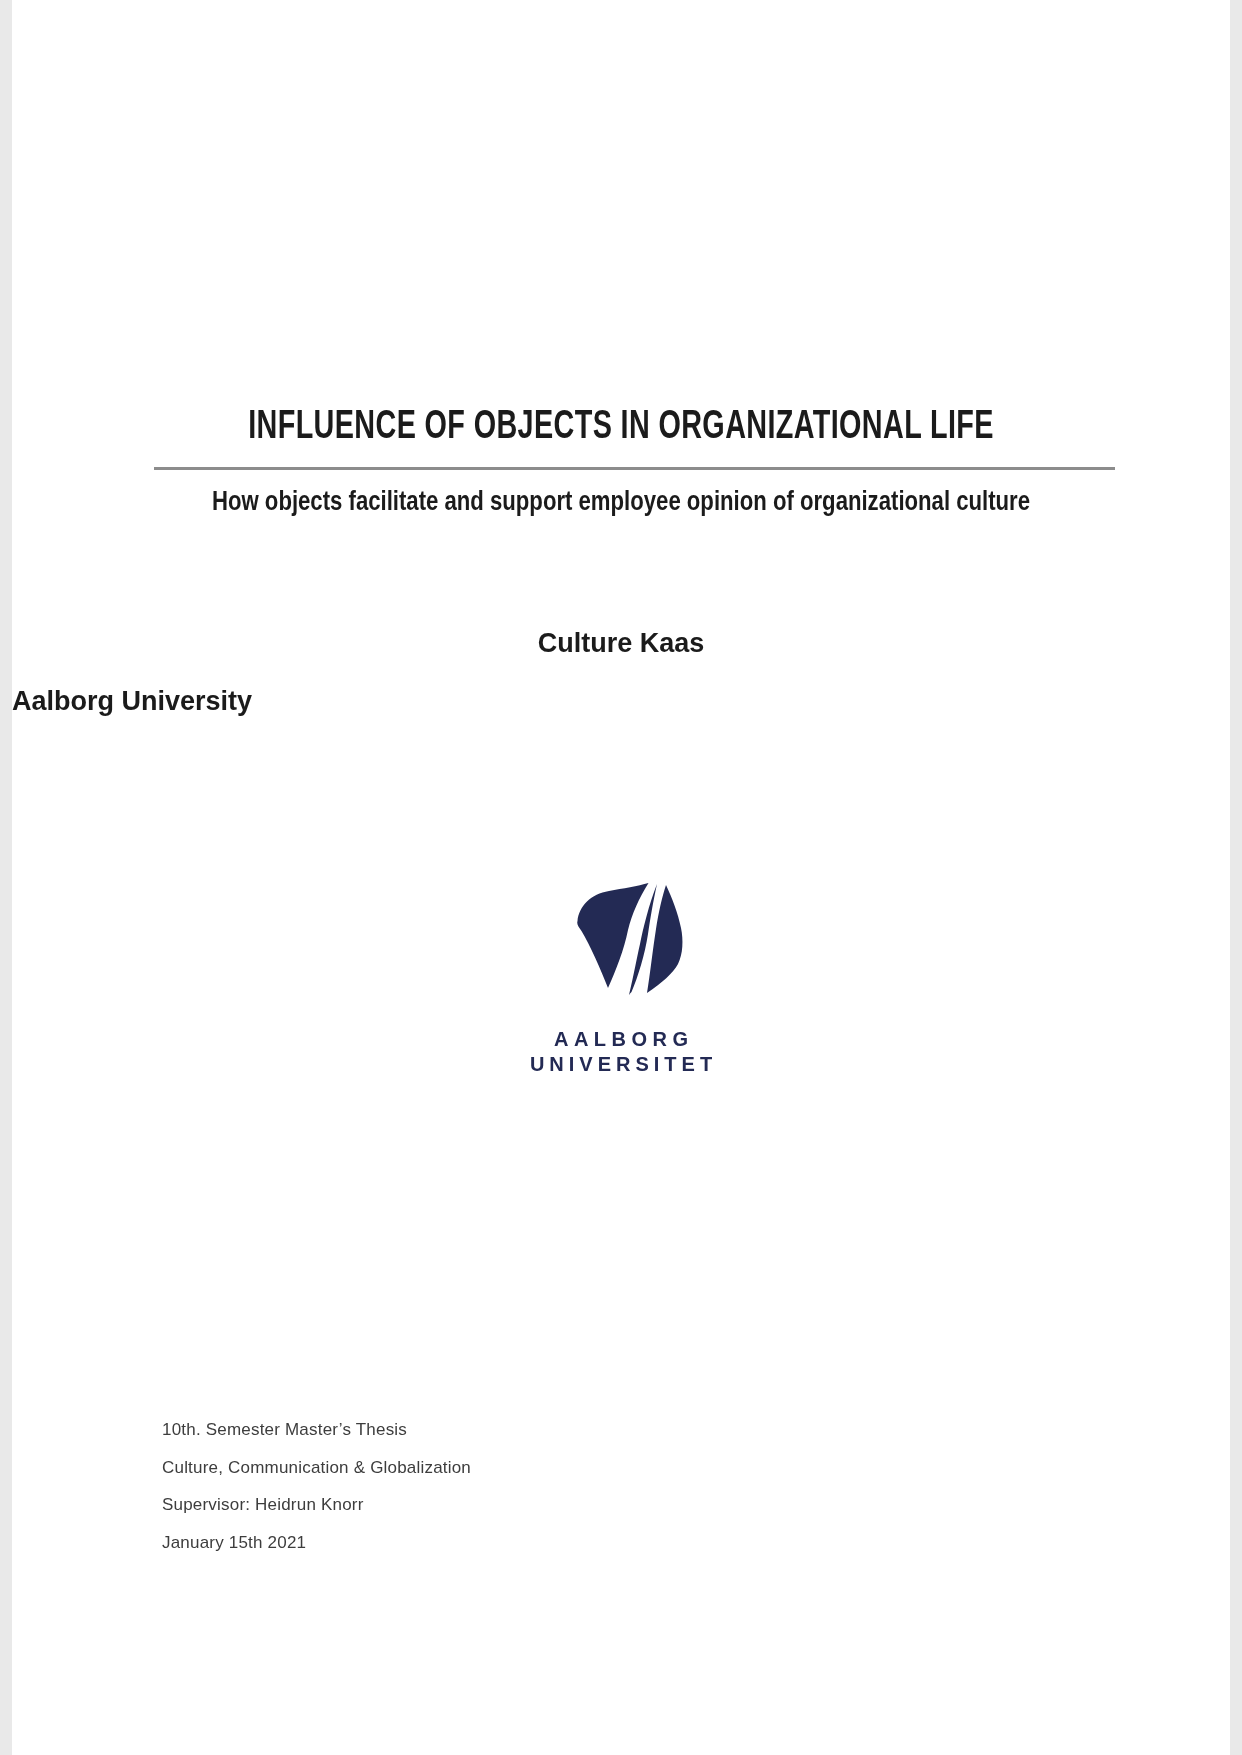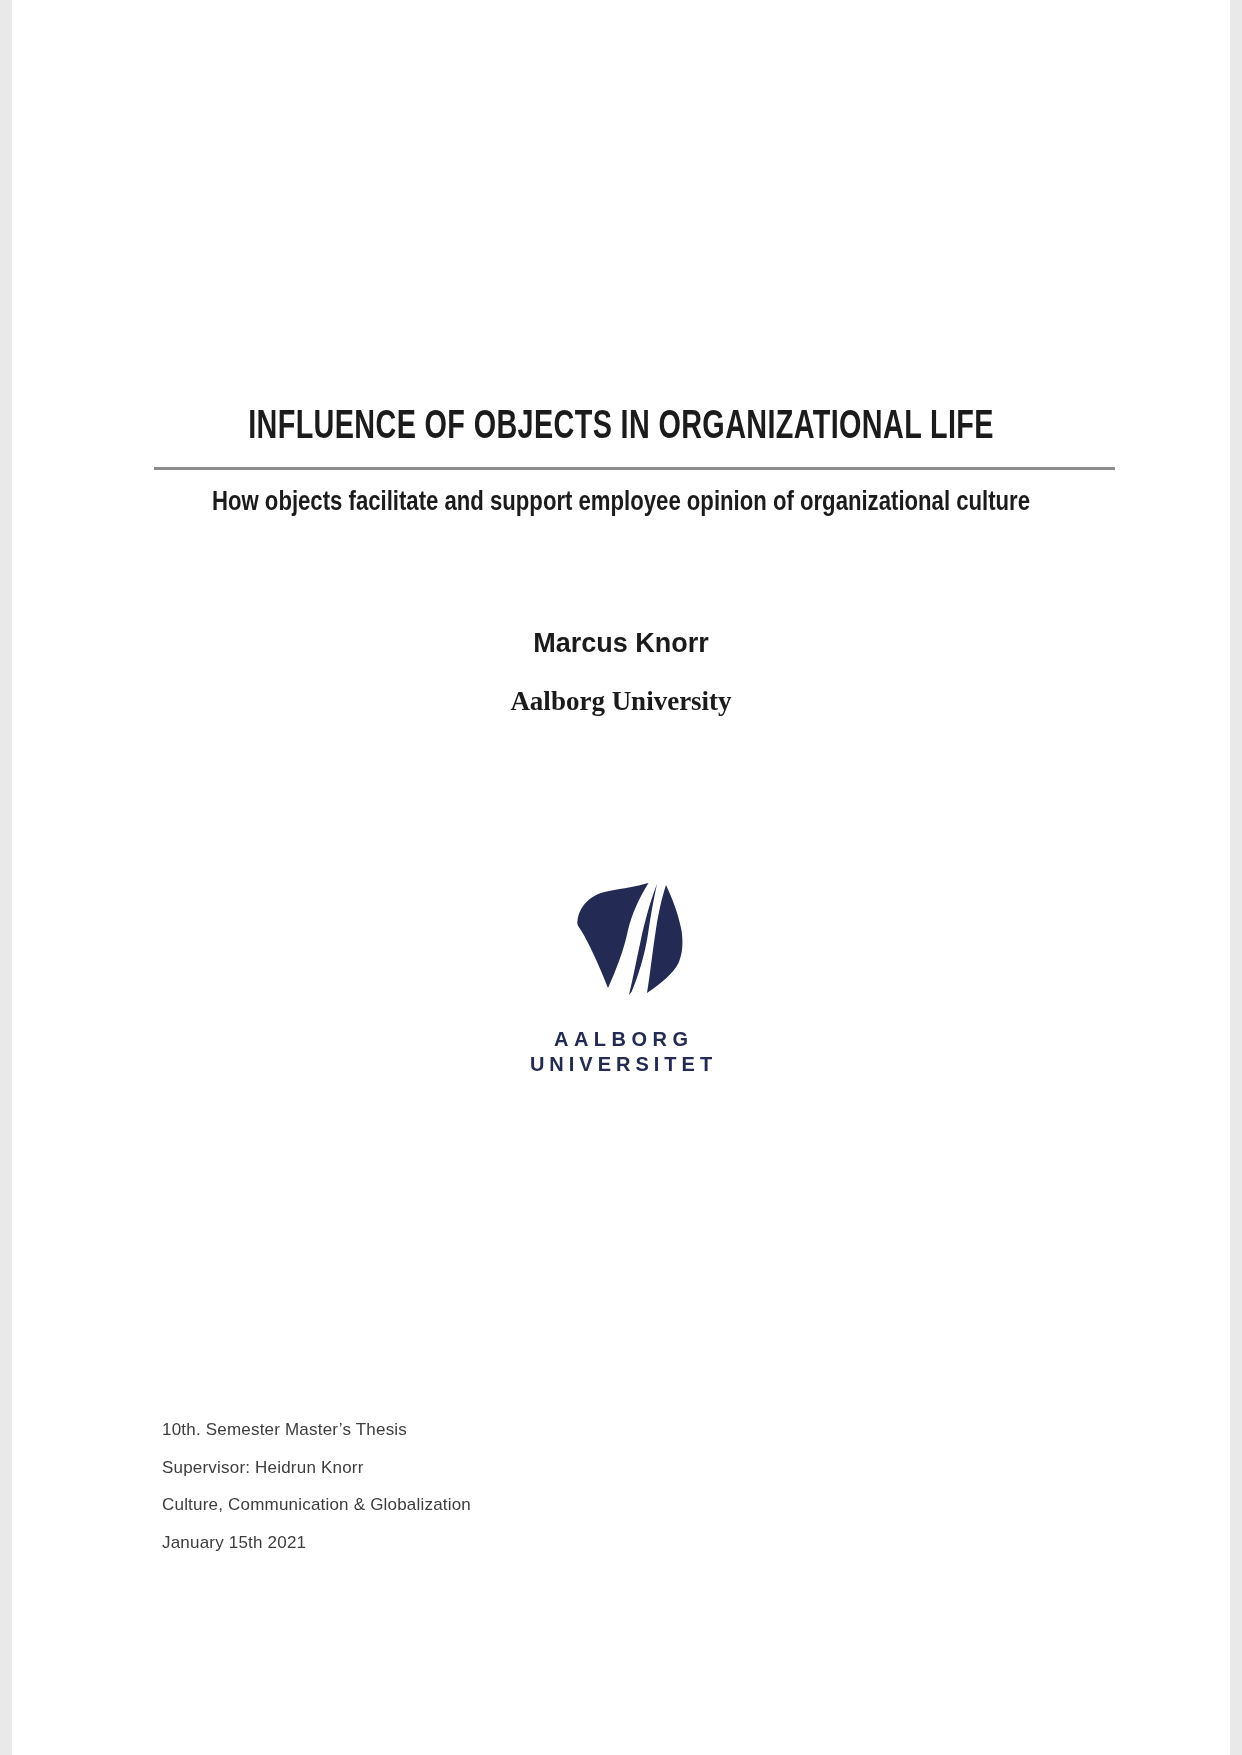--- a/index.html
+++ b/index.html
@@ -73,26 +73,25 @@
     line-height: 29px;
     font-weight: 700;
     color: var(--text);
   }
 
   .institution-name {
     position: absolute;
     top: 687px;
     left: 0;
     right: 0;
-    text-align: center;
+    text-align: left;
     font-size: 27px;
     line-height: 29px;
     font-weight: 700;
     color: var(--text);
-    font-family: Liberation Serif, serif;
   }
 
   .logo-mark {
     position: absolute;
     top: 882px;
     left: 565px;
     width: 107px;
     height: 113px;
     color: var(--navy);
   }
@@ -137,21 +136,21 @@
 <body>
 
 <div class="page">
 
   <h1 class="page-title">INFLUENCE OF OBJECTS IN ORGANIZATIONAL LIFE</h1>
 
   <div class="title-divider"></div>
 
   <h2 class="page-subtitle">How objects facilitate and support employee opinion of organizational culture</h2>
 
-  <div class="author-name">Marcus Knorr</div>
+  <div class="author-name">Culture Kaas</div>
 
   <div class="institution-name">Aalborg University</div>
 
   <div class="logo-mark">
     <svg viewBox="0 0 107 113" xmlns="http://www.w3.org/2000/svg" aria-hidden="true">
       <g fill="currentColor">
         <path d="M0.5 39 C2 24 14 12 32 9 C46 6.5 61 4 71.5 1
                  C62 16 55 32 51 48 C47 68 39 88 31 106
                  C24 88 13 63 4.5 49 C1.5 44.5 -0.5 42.5 0.5 39 Z"></path>
         <path d="M52 113 C57 92 60 75 63 62 C66 47 72 22 80 2
@@ -163,18 +162,18 @@
       </g>
     </svg>
   </div>
 
   <div class="logo-word line2">UNIVERSITET</div>
 
   <div class="logo-word line1">AALBORG</div>
 
   <div class="thesis-details">
     <div>10th. Semester Master’s Thesis</div>
+    <div>Culture, Communication &amp; Globalization</div>
     <div>Supervisor: Heidrun Knorr</div>
-    <div>Culture, Communication &amp; Globalization</div>
     <div>January 15th 2021</div>
   </div>
 
 </div>
 
 </body></html>

